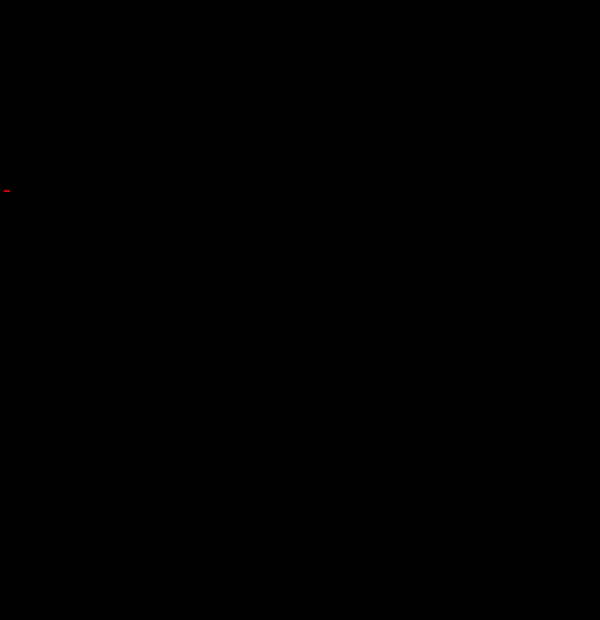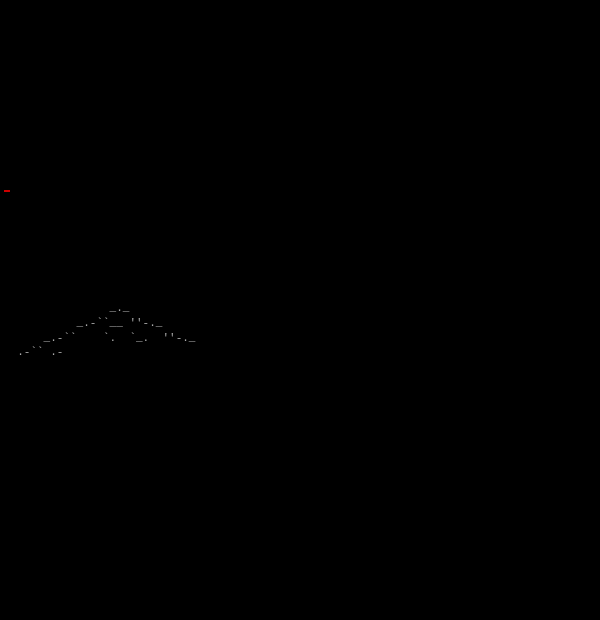--- a/index.html
+++ b/index.html
@@ -47,14 +47,11 @@
 <span><span></span><span class="green"></span></span>
 <span><span></span><span class="darkgreen"></span></span>
 <span class="white"><span></span><span class="highlight-box"></span></span>
 <span></span>
 <span></span>
 <span></span>
 <span></span>
 <span></span>
 <span></span>
 <span></span>
-<span class="ascii-block">                _._
-           _.-``__ ''-._
-      _.-``    `.  `_.  ''-._           <span></span>
-  .-`` .-</span></div></body></html>
+</div></body></html>

